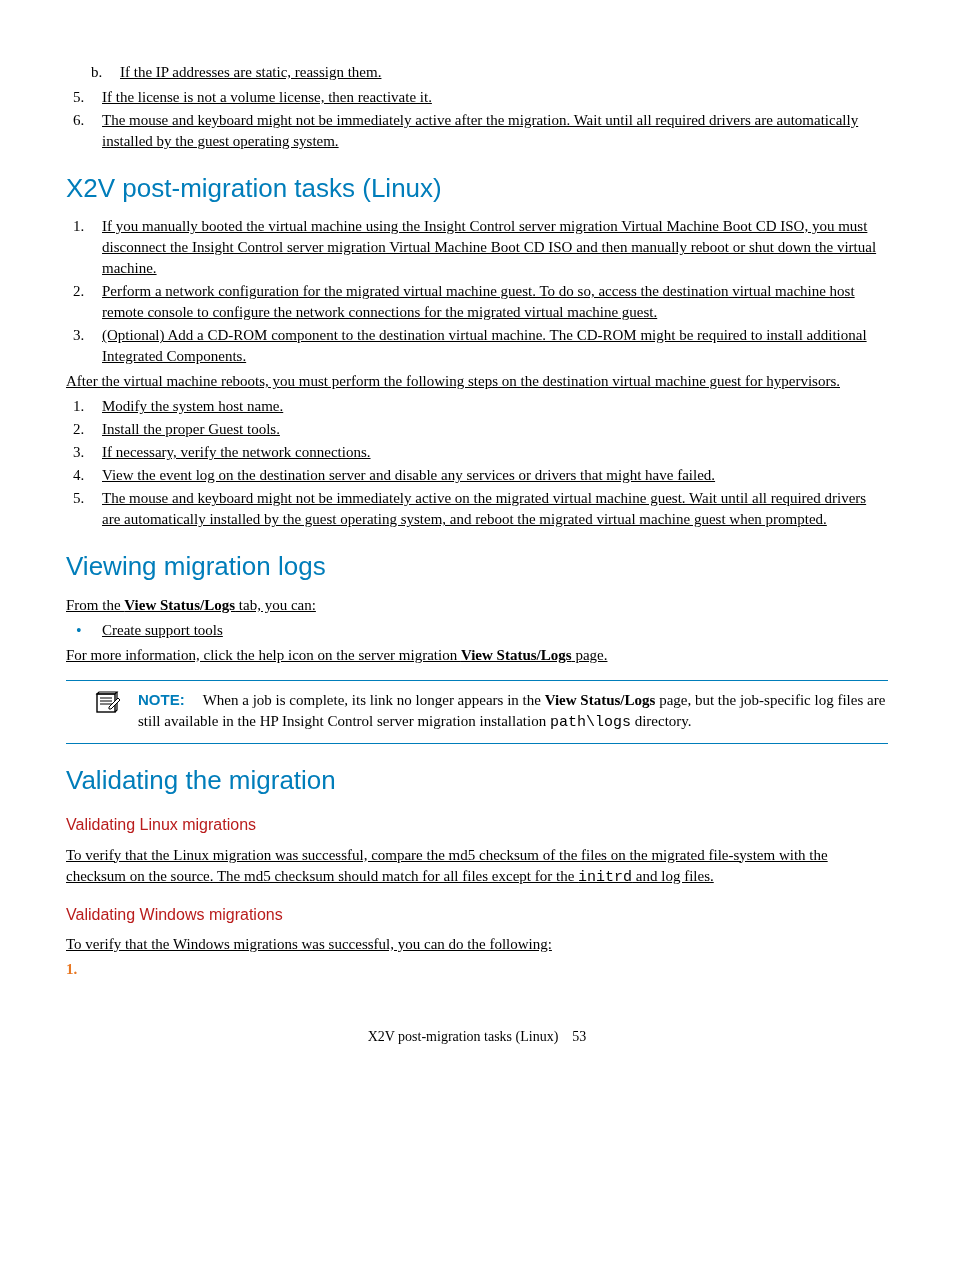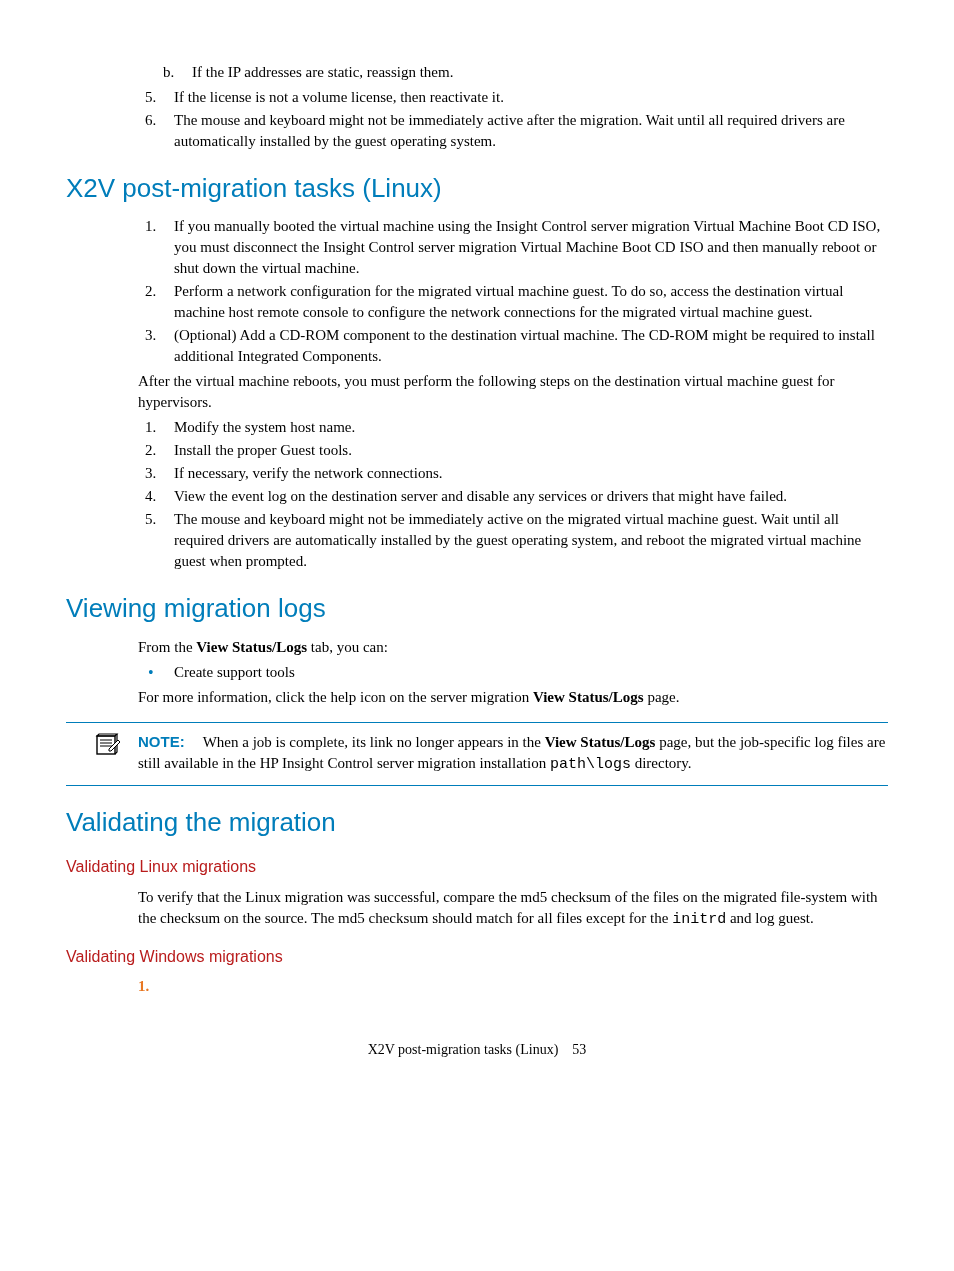--- a/index.html
+++ b/index.html
@@ -20,21 +20,21 @@
     margin: 18px 0 10px 0;
   }
   .h3 {
     font-family: Arial, Helvetica, sans-serif;
     font-weight: 400;
     font-size: 16px;
     color: #b91c1c;
     margin: 16px 0 8px 0;
   }
   .body-block {
-    margin-left: 72px;
+    text-decoration: underline;
   }
   ol.num {
     list-style: decimal;
     padding-left: 0;
     margin: 4px 0 4px 22px;
   }
   ol.num > li {
     padding-left: 14px;
     margin: 2px 0;
   }
@@ -166,25 +166,26 @@
       <path d="M15 18 L24 9 L26 11 L17 20 L15 20 Z" fill="#fff" stroke="#000" stroke-width="1"></path>
     </svg>
   </span>
   <span class="note-label">NOTE:</span><span><span>When a job is complete, its link no longer appears in the </span><span class="bold">View Status/Logs</span><span> page, but the job-specific log files are still available in the HP Insight Control server migration installation </span><span class="code">path\logs</span><span> directory.</span></span>
 </div>
 
 <div class="h2">Validating the migration</div>
 
 <div class="h3">Validating Linux migrations</div>
 <div class="body-block">
-  <span>To verify that the Linux migration was successful, compare the md5 checksum of the files on the migrated file-system with the checksum on the source. The md5 checksum should match for all files except for the </span><span class="code">initrd</span><span> and log guest.</span>
+  <span>To verify that the Linux migration was successful, compare the md5 checksum of the files on the migrated file-system with the checksum on the source. The md5 checksum should match for all files except for the </span><span class="code">initrd</span><span> and log files.</span>
 </div>
 
 <div class="h3">Validating Windows migrations</div>
 <div class="body-block">
+  <div>To verify that the Windows migrations was successful, you can do the following:</div>
   <ol class="winlist">
     <li>
       <span class="marker orange-marker">1.</span>
     </li>
   </ol>
 </div>
 
 <div class="footer">
   <span>X2V post-migration tasks (Linux)</span>&nbsp;&nbsp;&nbsp;&nbsp;<span>53</span>
 </div>

